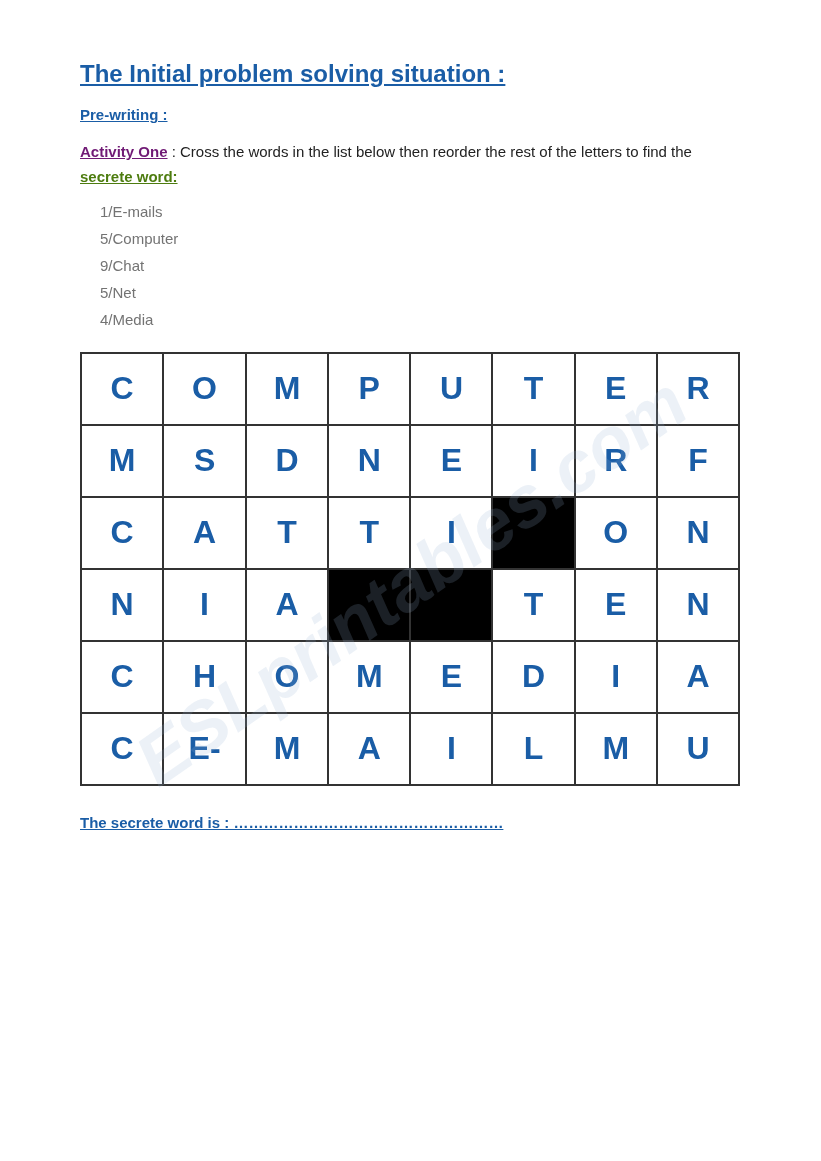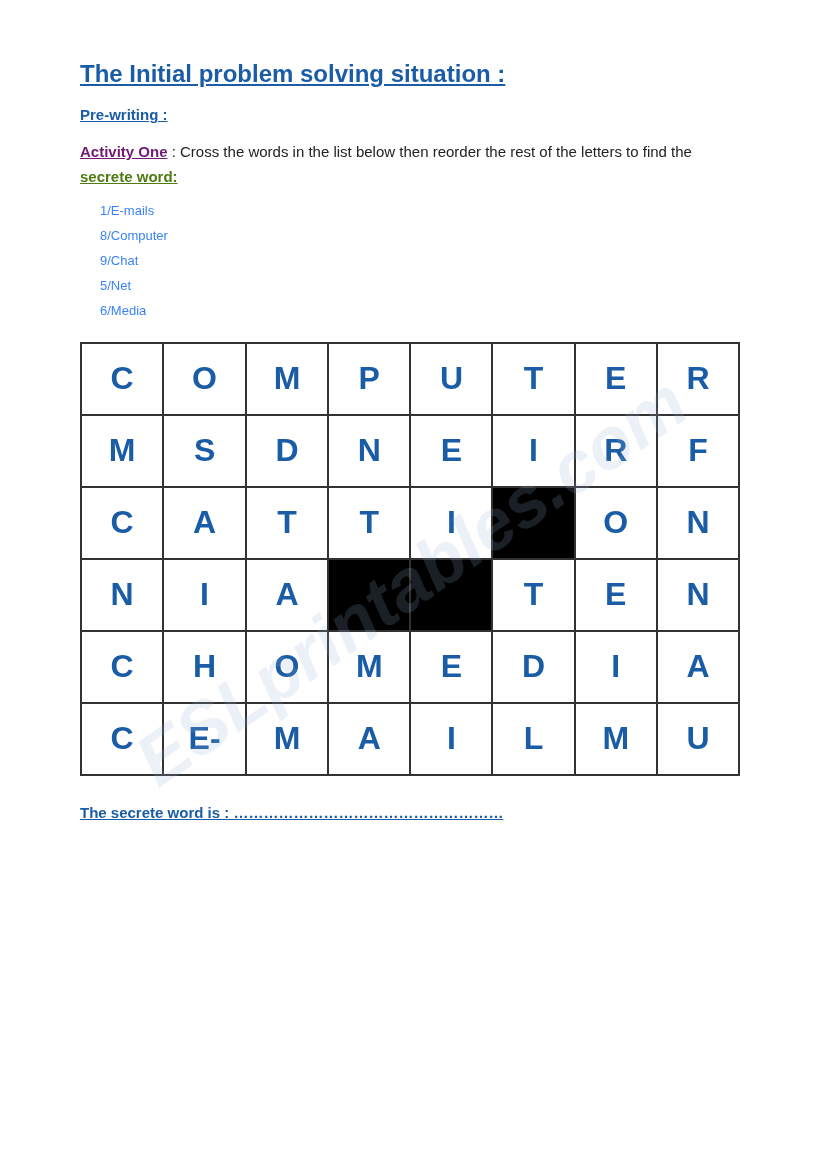--- a/index.html
+++ b/index.html
@@ -65,22 +65,22 @@
       margin-bottom: 18px;
     }
 
     .word-list {
       list-style: none;
       margin-left: 20px;
       margin-bottom: 24px;
     }
 
     .word-list li {
-      font-size: 13px;
-      color: #3b82f6;
+      font-size: 15px;
+      color: #737373;
       margin-bottom: 10px;
     }
 
     .word-grid {
       border-collapse: collapse;
       margin-bottom: 28px;
       width: 660px;
     }
 
     .word-grid td {
@@ -115,24 +115,24 @@
 
 <span class="pre-writing-label">Pre-writing :</span>
 
 <p class="activity-line">
   <span class="activity-one-label">Activity One</span><span> : Cross the words in the list below then reorder the rest of the letters to find the</span>
 </p>
 <p class="secrete-word-line">secrete word:</p>
 
 <ul class="word-list">
   <li>1/E-mails</li>
-  <li>8/Computer</li>
+  <li>5/Computer</li>
   <li>9/Chat</li>
   <li>5/Net</li>
-  <li>6/Media</li>
+  <li>4/Media</li>
 </ul>
 
 <table class="word-grid">
   <tbody id="grid-body">
       <tr>
         <td>C</td>
         <td>O</td>
         <td>M</td>
         <td>P</td>
         <td>U</td>

